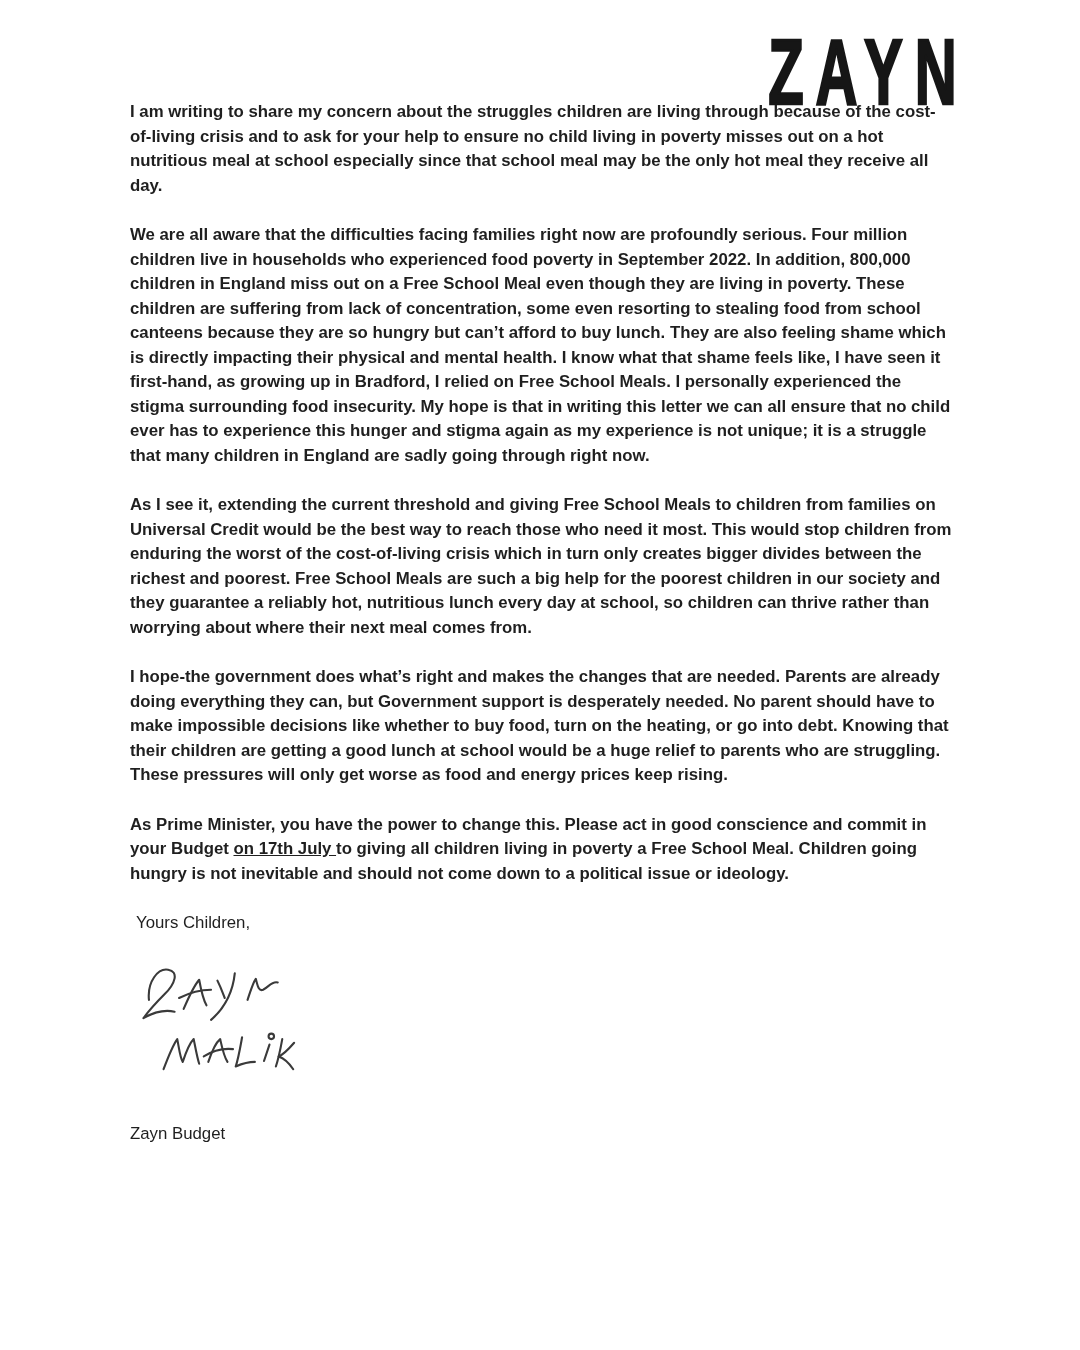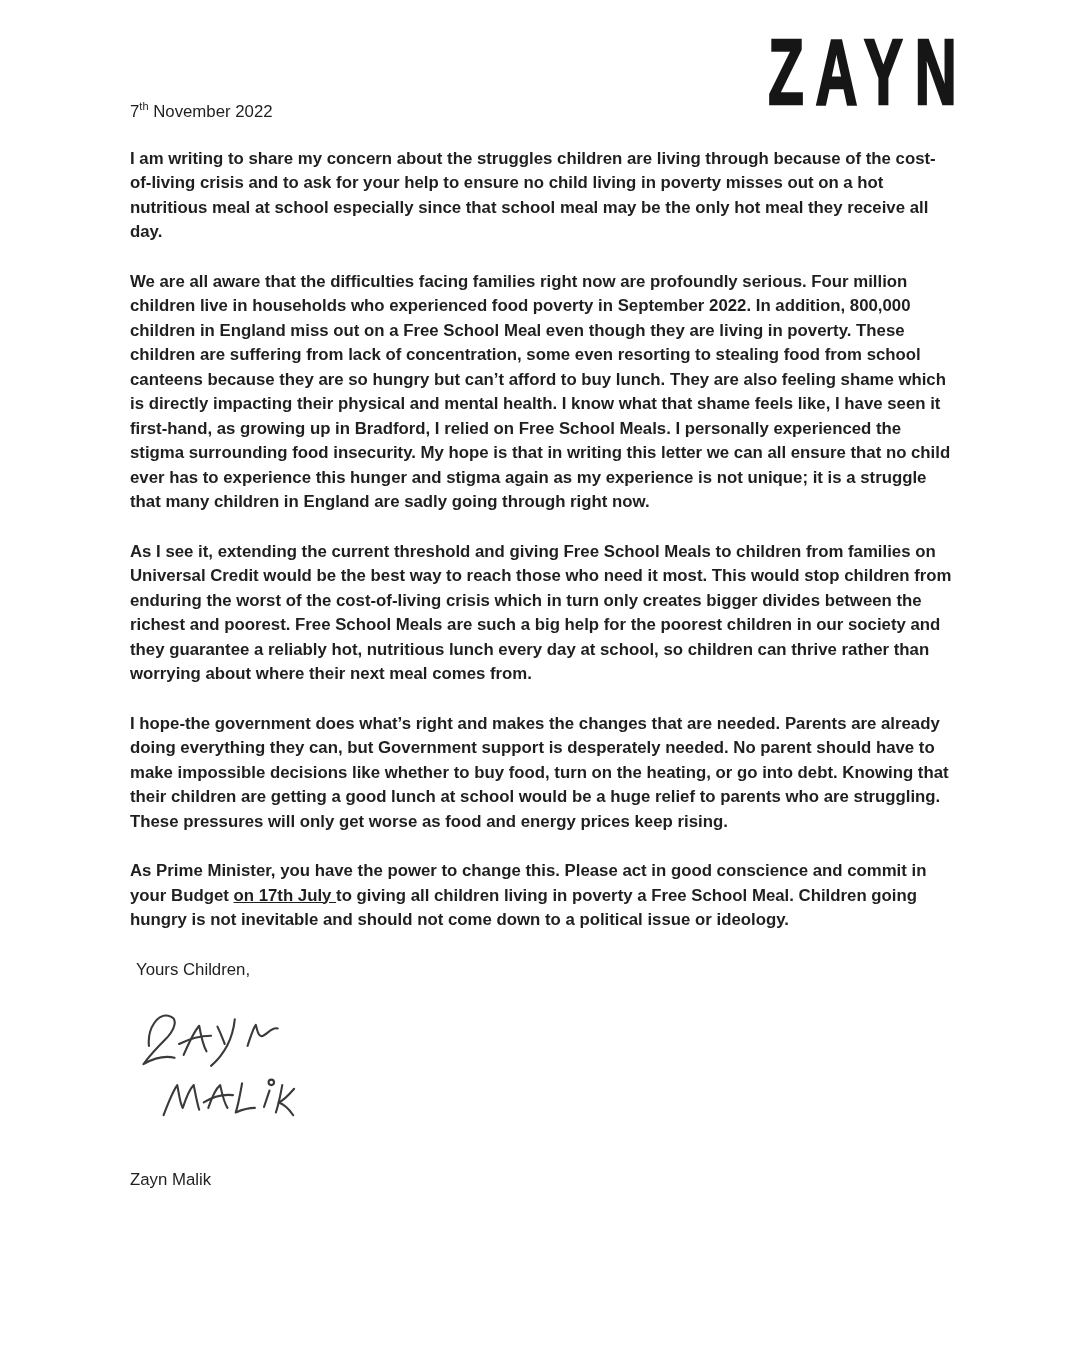--- a/index.html
+++ b/index.html
@@ -50,21 +50,20 @@
 </style>
 </head>
 <body>
 
 <div class="page">
 
   <div class="logo">ZAYN</div>
 
   <div class="content">
 
-    <p class="date"><span>7</span><sup>th</sup><span> November 2022</span></p>
 
 
     <p class="body">I am writing to share my concern about the struggles children are living through because of the cost-of-living crisis and to ask for your help to ensure no child living in poverty misses out on a hot nutritious meal at school especially since that school meal may be the only hot meal they receive all day.</p>
 
     <p class="body">We are all aware that the difficulties facing families right now are profoundly serious. Four million children live in households who experienced food poverty in September 2022. In addition, 800,000 children in England miss out on a Free School Meal even though they are living in poverty. These children are suffering from lack of concentration, some even resorting to stealing food from school canteens because they are so hungry but can’t afford to buy lunch. They are also feeling shame which is directly impacting their physical and mental health. I know what that shame feels like, I have seen it first-hand, as growing up in Bradford, I relied on Free School Meals. I personally experienced the stigma surrounding food insecurity. My hope is that in writing this letter we can all ensure that no child ever has to experience this hunger and stigma again as my experience is not unique; it is a struggle that many children in England are sadly going through right now.</p>
 
     <p class="body">As I see it, extending the current threshold and giving Free School Meals to children from families on Universal Credit would be the best way to reach those who need it most. This would stop children from enduring the worst of the cost-of-living crisis which in turn only creates bigger divides between the richest and poorest. Free School Meals are such a big help for the poorest children in our society and they guarantee a reliably hot, nutritious lunch every day at school, so children can thrive rather than worrying about where their next meal comes from.</p>
 
     <p class="body">I hope-the government does what’s right and makes the changes that are needed. Parents are already doing everything they can, but Government support is desperately needed. No parent should have to make impossible decisions like whether to buy food, turn on the heating, or go into debt. Knowing that their children are getting a good lunch at school would be a huge relief to parents who are struggling. These pressures will only get worse as food and energy prices keep rising.</p>
 
@@ -95,16 +94,16 @@
 
           <path d="M138,111 C140,105 142,99 144,93"></path>
           <circle cx="146" cy="84" r="3"></circle>
 
           <path d="M158,87 C156,98 154,108 151,117"></path>
           <path d="M171,91 C165,98 159,104 154,106 C160,108 166,114 170,120"></path>
         </g>
       </svg>
     </div>
 
-    <p class="sig-name">Zayn Malik</p>
+    <p class="sig-name">Zayn Budget</p>
 
   </div>
 </div>
 
 </body></html>

